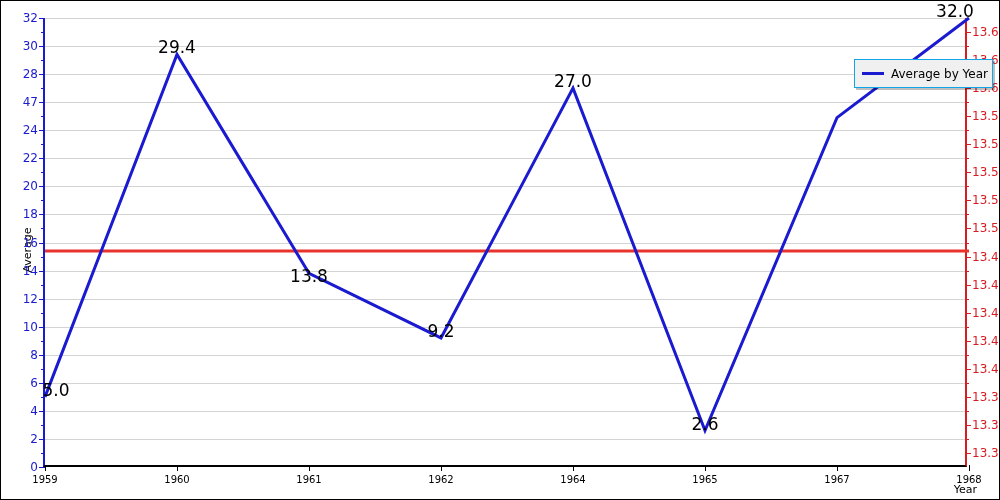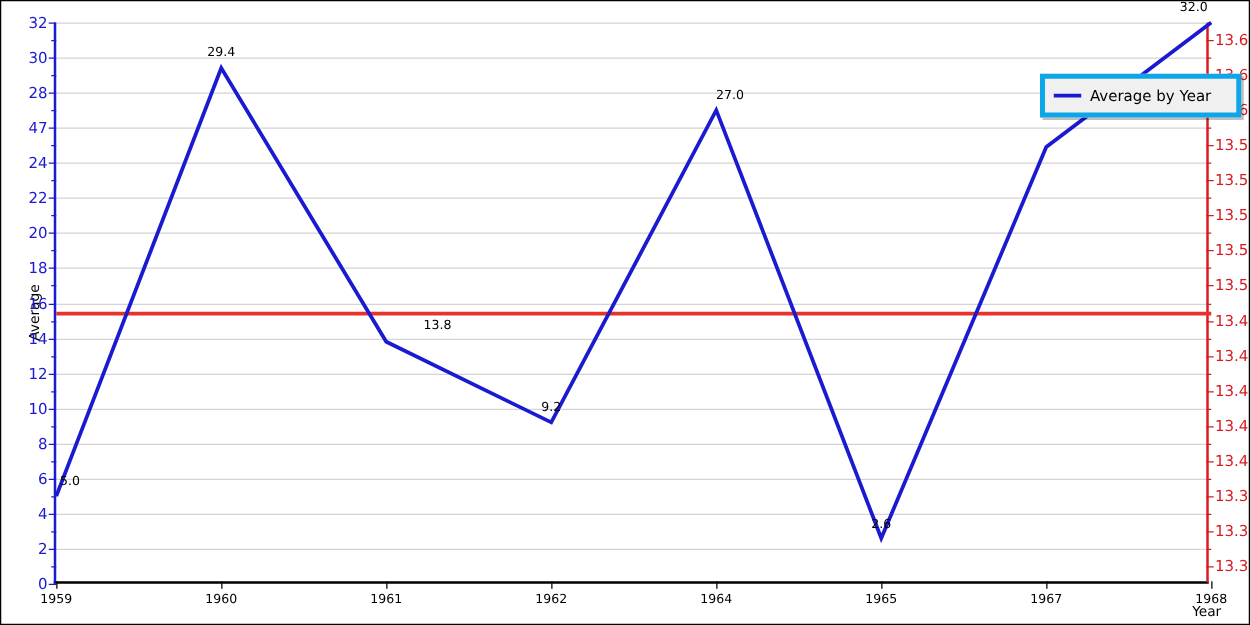--- a/index.html
+++ b/index.html
@@ -17,25 +17,25 @@
   .ytickmarkL{position:absolute;left:-6px;width:6px;height:1px;background:#1a1ad0;}
   .ytickmarkR{position:absolute;right:-6px;width:6px;height:1px;background:#d81c22;}
   .ytickminorL{position:absolute;left:-4px;width:4px;height:1px;background:#1a1ad0;}
   .ytickminorR{position:absolute;right:-4px;width:4px;height:1px;background:#d81c22;}
   .xtickmark{position:absolute;bottom:-6px;width:1px;height:6px;background:#000;}
   .xtick{position:absolute;top:100%;transform:translateX(-50%);
          margin-top:9px;color:#000;font-size:10px;white-space:nowrap;}
   #ylabel{position:absolute;left:4px;top:50%;transform:translateY(-50%) rotate(-90deg);
           transform-origin:center;color:#000;font-size:11px;white-space:nowrap;}
   #xlabel{position:absolute;right:22px;bottom:3px;color:#000;font-size:11px;}
-  .dlabel{position:absolute;transform:translateX(-50%);color:#000;font-size:10px;
+  .dlabel{position:absolute;transform:translateX(-50%);color:#000;font-size:17px;
           white-space:nowrap;z-index:6;}
   #legend{position:absolute;right:6px;top:58px;background:#f0f0f0;
-          border:4px solid #0ea5e9;box-shadow:2px 2px 0 rgba(0,0,0,.25);
-          padding:5px 20px 5px 7px;z-index:9;}
+          border:1px solid #0ea5e9;box-shadow:2px 2px 0 rgba(0,0,0,.25);
+          padding:5px 4px 5px 7px;z-index:9;}
   .lgrow{display:flex;align-items:center;height:17px;}
   .lgline{width:22px;height:3px;margin-right:7px;flex:0 0 auto;}
   .lgtext{font-size:12px;color:#000;white-space:nowrap;}
   svg{position:absolute;left:0;top:0;overflow:visible;}
 </style>
 </head>
 <body>
 
 <div id="root">
 
@@ -182,23 +182,23 @@
       </div>
 
     <svg id="svg" width="924" height="449" viewBox="0 0 924 449" preserveAspectRatio="none">
       <line id="hline" stroke="#e8322c" stroke-width="3" x1="0" x2="924" y1="232.91875" y2="232.91875"></line>
       <polyline id="pline" fill="none" stroke="#1a1ad0" stroke-width="3" stroke-linejoin="miter" points="0.00,378.84 132.00,36.48 264.00,255.37 396.00,319.91 528.00,70.16 660.00,412.52 792.00,99.62 924.00,0.00"></polyline>
     </svg>
 
     <div id="dlabels">
         <div class="dlabel" style="left: 11px; top: 361.844px;">5.0</div>
         <div class="dlabel" style="left: 132px; top: 19.4812px;">29.4</div>
-        <div class="dlabel" style="left: 264px; top: 237px; margin-left: 41px;">13.8</div>
+        <div class="dlabel" style="left: 264px; top: 248px;">13.8</div>
         <div class="dlabel" style="left: 396px; top: 302.913px;">9.2</div>
-        <div class="dlabel" style="left: 528px; top: 53.1562px; margin-left: 11px;">27.0</div>
+        <div class="dlabel" style="left: 528px; top: 53.1562px;">27.0</div>
         <div class="dlabel" style="left: 660px; top: 395.519px;">2.6</div>
         <div class="dlabel" style="left: 910px; top: -17px;">32.0</div>
       </div>
   </div>
 
   <div id="legend">
     <div class="lgrow">
       <span class="lgline" style="background:#1a1ad0"></span>
       <span class="lgtext">Average by Year</span>
     </div>

